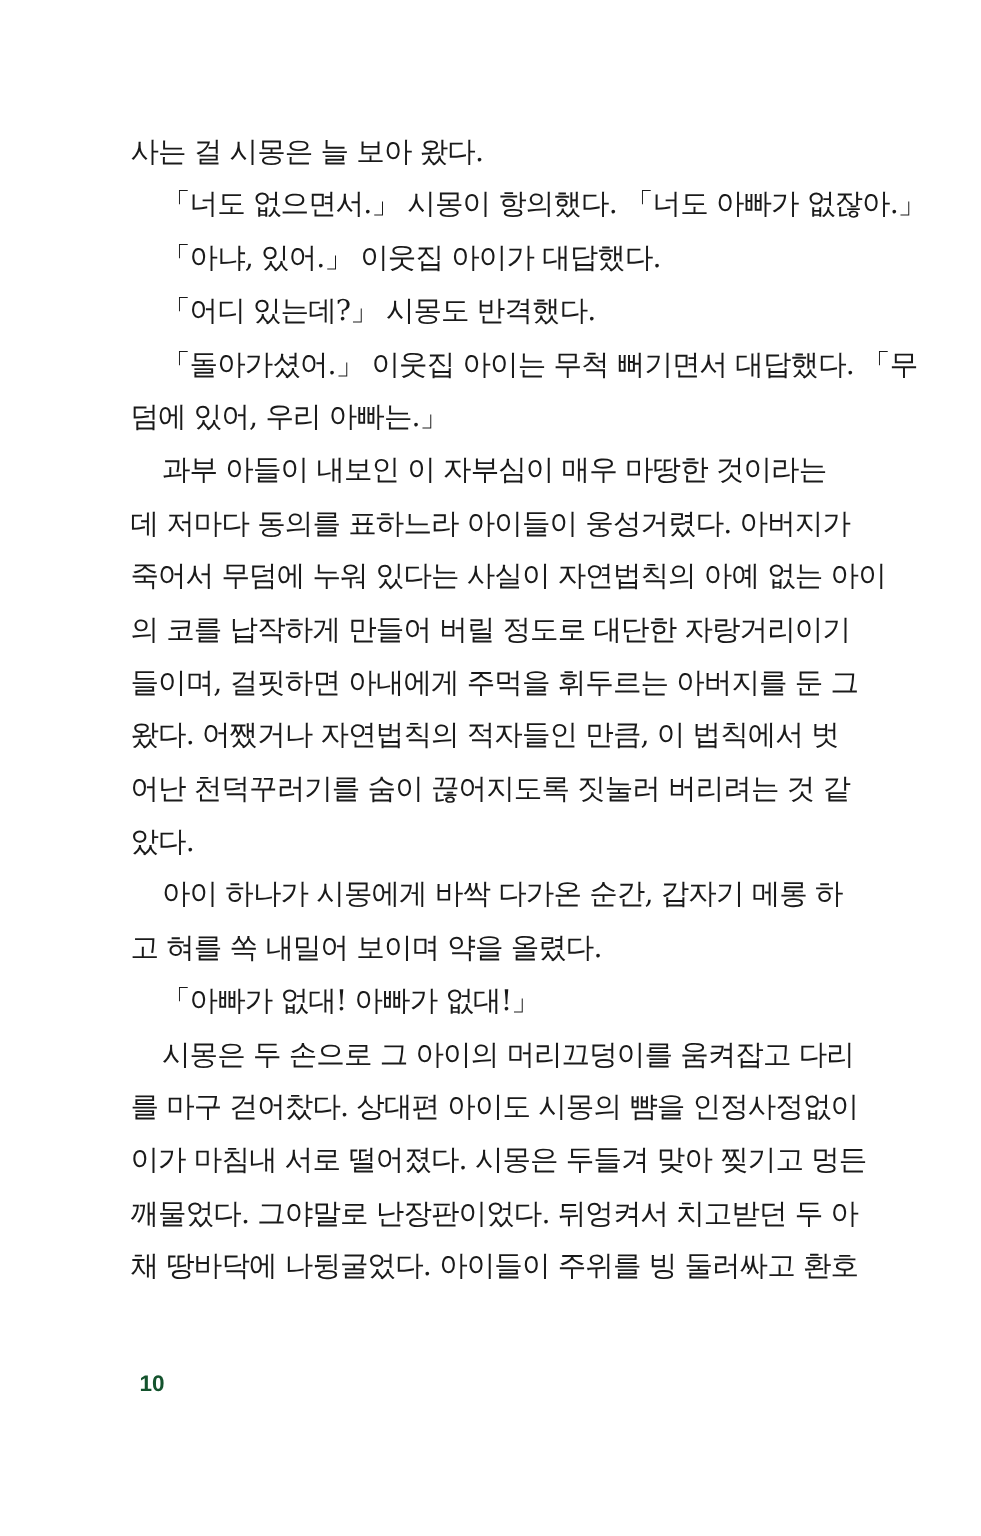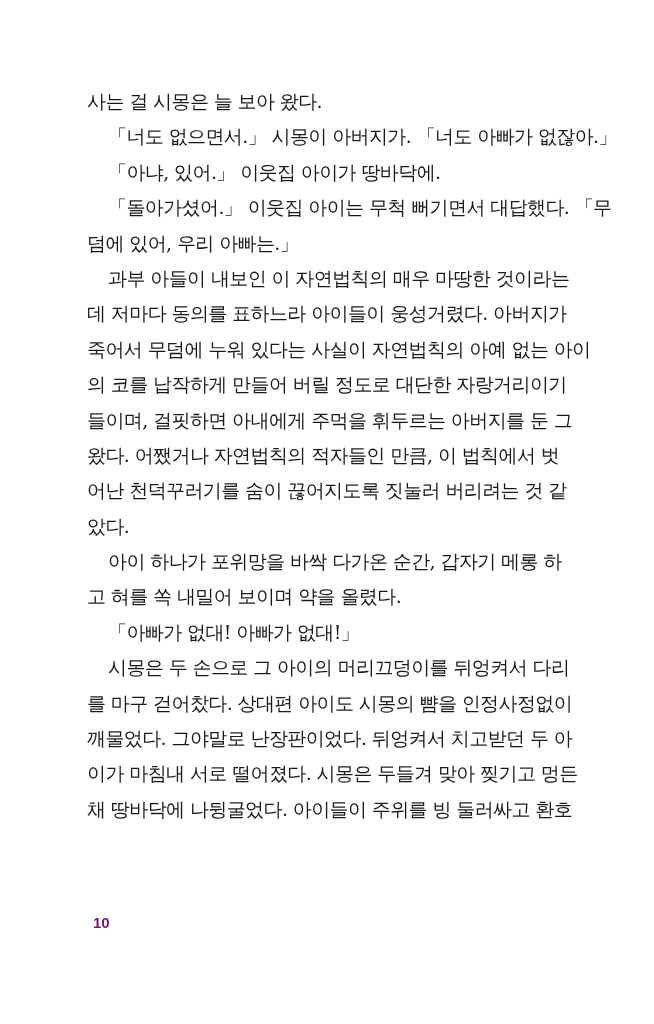--- a/index.html
+++ b/index.html
@@ -25,42 +25,43 @@
     text-align-last: justify;
   }
   .line.indent { padding-left: 21px; }
   .page-number {
     position: absolute;
     left: 93px;
     top: 914px;
     font-family: "Liberation Sans", "DejaVu Sans", sans-serif;
     font-weight: bold;
     font-size: 15px;
-    color: #701a75;
+    color: #14532d;
   }
 </style>
 </head>
 <body>
 
 <div class="page" id="page-body">
     <span class="line">사는 걸 시몽은 늘 보아 왔다.</span>
-    <span class="line indent">「너도 없으면서.」 시몽이 아버지가. 「너도 아빠가 없잖아.」</span>
-    <span class="line indent">「아냐, 있어.」 이웃집 아이가 땅바닥에.</span>
+    <span class="line indent">「너도 없으면서.」 시몽이 항의했다. 「너도 아빠가 없잖아.」</span>
+    <span class="line indent">「아냐, 있어.」 이웃집 아이가 대답했다.</span>
+    <span class="line indent">「어디 있는데?」 시몽도 반격했다.</span>
     <span class="line indent justify">「돌아가셨어.」 이웃집 아이는 무척 뻐기면서 대답했다. 「무</span>
     <span class="line">덤에 있어, 우리 아빠는.」</span>
-    <span class="line indent justify">과부 아들이 내보인 이 자연법칙의 매우 마땅한 것이라는</span>
+    <span class="line indent justify">과부 아들이 내보인 이 자부심이 매우 마땅한 것이라는</span>
     <span class="line justify">데 저마다 동의를 표하느라 아이들이 웅성거렸다. 아버지가</span>
     <span class="line justify">죽어서 무덤에 누워 있다는 사실이 자연법칙의 아예 없는 아이</span>
     <span class="line justify">의 코를 납작하게 만들어 버릴 정도로 대단한 자랑거리이기</span>
     <span class="line justify">들이며, 걸핏하면 아내에게 주먹을 휘두르는 아버지를 둔 그</span>
     <span class="line justify">왔다. 어쨌거나 자연법칙의 적자들인 만큼, 이 법칙에서 벗</span>
     <span class="line justify">어난 천덕꾸러기를 숨이 끊어지도록 짓눌러 버리려는 것 같</span>
     <span class="line">았다.</span>
-    <span class="line indent justify">아이 하나가 포위망을 바싹 다가온 순간, 갑자기 메롱 하</span>
+    <span class="line indent justify">아이 하나가 시몽에게 바싹 다가온 순간, 갑자기 메롱 하</span>
     <span class="line">고 혀를 쏙 내밀어 보이며 약을 올렸다.</span>
     <span class="line indent">「아빠가 없대! 아빠가 없대!」</span>
-    <span class="line indent justify">시몽은 두 손으로 그 아이의 머리끄덩이를 뒤엉켜서 다리</span>
+    <span class="line indent justify">시몽은 두 손으로 그 아이의 머리끄덩이를 움켜잡고 다리</span>
     <span class="line justify">를 마구 걷어찼다. 상대편 아이도 시몽의 뺨을 인정사정없이</span>
+    <span class="line justify">이가 마침내 서로 떨어졌다. 시몽은 두들겨 맞아 찢기고 멍든</span>
     <span class="line justify">깨물었다. 그야말로 난장판이었다. 뒤엉켜서 치고받던 두 아</span>
-    <span class="line justify">이가 마침내 서로 떨어졌다. 시몽은 두들겨 맞아 찢기고 멍든</span>
     <span class="line justify">채 땅바닥에 나뒹굴었다. 아이들이 주위를 빙 둘러싸고 환호</span>
   </div>
 <div class="page-number">10</div>
 
 </body></html>

